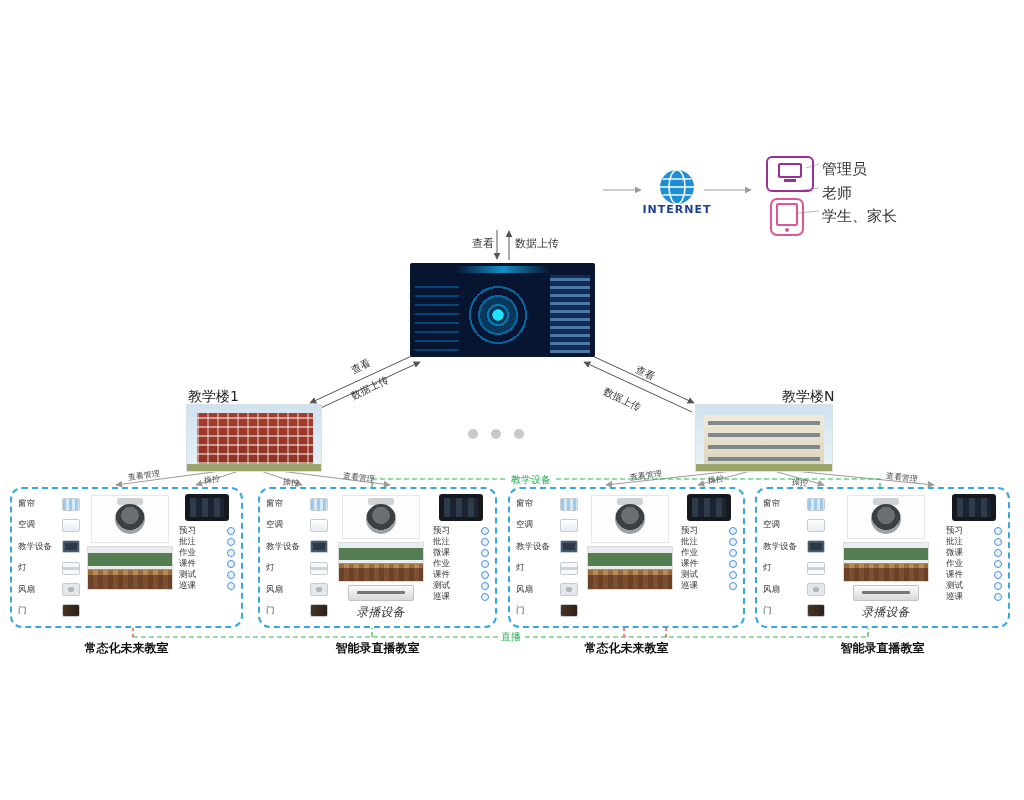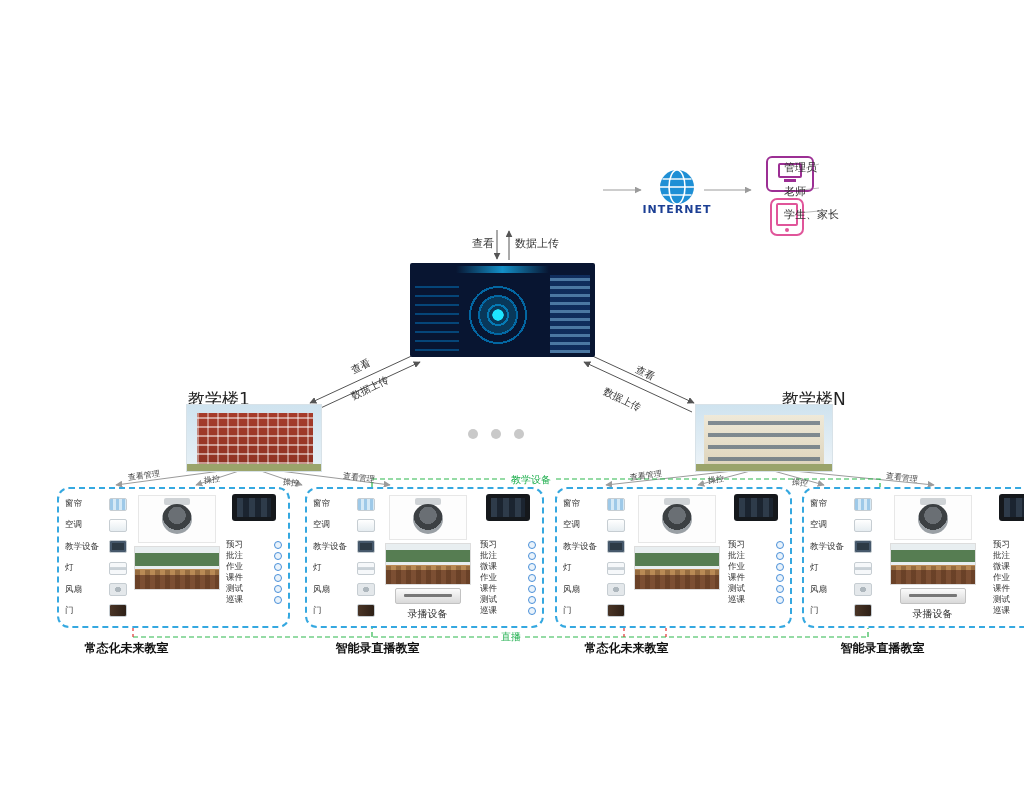--- a/index.html
+++ b/index.html
@@ -22,21 +22,21 @@
   
   .monitor-icon{left:766px;top:156px;width:44px;height:32px;border:2px solid #9c2f94;border-radius:6px;}
   .monitor-icon::before{content:"";position:absolute;left:10px;top:5px;width:20px;height:11px;
       border:2px solid #9c2f94;border-radius:2px;}
   .monitor-icon::after{content:"";position:absolute;left:16px;top:21px;width:12px;height:3px;background:#9c2f94;}
   .phone-icon{left:770px;top:198px;width:30px;height:34px;border:2px solid #e0559a;border-radius:7px;}
   .phone-icon::before{content:"";position:absolute;left:4px;top:3px;right:4px;height:19px;
       border:2px solid #e0559a;border-radius:2px;}
   .phone-icon::after{content:"";position:absolute;left:50%;bottom:2px;width:4px;height:4px;
       margin-left:-2px;border-radius:50%;background:#e0559a;}
-  .user-label{left:784px;font-size:11px;color:#333;white-space:nowrap;}
+  .user-label{left:822px;font-size:15px;color:#333;white-space:nowrap;}
   .u1{top:160px;} .u2{top:184px;} .u3{top:207px;}
 
   
   .vlabel{font-size:11px;color:#333;white-space:nowrap;}
   .lv-view{left:466px;top:236px;width:28px;text-align:right;}
   .lv-upload{left:515px;top:236px;}
 
   
   .platform-art{left:410px;top:263px;width:185px;height:94px;background:#081531;border-radius:2px;overflow:hidden;}
   .p-top{position:absolute;top:3px;left:25%;width:50%;height:7px;
@@ -63,21 +63,21 @@
   .b1{left:186px;top:404px;width:134px;height:66px;background:linear-gradient(#cfe3ef,#e8f1f6);}
   .b1 .block{position:absolute;left:10px;right:8px;top:8px;bottom:7px;
       background:repeating-linear-gradient(0deg,rgba(255,255,255,.5) 0 2px,transparent 2px 9px),
                  repeating-linear-gradient(90deg,rgba(255,255,255,.4) 0 2px,transparent 2px 10px),
                  linear-gradient(#a63c2b,#8f3223);}
   .b1::after,.bN::after{content:"";position:absolute;left:0;right:0;bottom:0;height:7px;background:#9aa46b;}
   .bN{left:695px;top:404px;width:136px;height:66px;background:linear-gradient(#cfe3ef,#eef4f8);}
   .bN .block{position:absolute;left:8px;right:8px;top:10px;bottom:7px;background:linear-gradient(#efe9d8,#ded5bd);}
   .bN .block::before{content:"";position:absolute;left:4px;right:4px;top:4px;bottom:3px;
       background:repeating-linear-gradient(0deg,rgba(70,90,110,.65) 0 4px,transparent 4px 12px);}
-  .building-label{font-size:17px;color:#222;white-space:nowrap;}
+  .building-label{font-size:14px;color:#222;white-space:nowrap;}
   .bl1{left:188px;top:388px;} .blN{left:782px;top:388px;}
 
   
   .dots{left:468px;top:429px;display:flex;gap:13px;}
   .dots i{width:10px;height:10px;border-radius:50%;background:#c9c9c9;}
 
   
   .flabel{font-size:8px;color:#444;white-space:nowrap;transform-origin:left center;}
   .f1{left:128px;top:472px;transform:rotate(-7deg);}
   .f2{left:204px;top:475px;transform:rotate(-7deg);}
@@ -91,21 +91,21 @@
   
   .green-label{font-size:10px;color:#1faf4e;background:#fff;padding:0 3px;white-space:nowrap;}
   .dual{left:508px;top:473px;}
   .live-mid{left:498px;top:630px;}
   .red-label{font-size:10px;font-weight:bold;color:#e03131;background:rgba(255,255,255,.85);
              padding:0 2px;white-space:nowrap;}
   .lr1{left:110px;top:597px;} .lr2{left:598px;top:597px;} .lr3{left:641px;top:597px;}
 
   
   .panel{border:2px dashed #35a8e0;border-radius:12px;box-sizing:border-box;
-         display:flex;gap:4px;padding:5px 6px;background:#fff;margin-left:47px;}
+         display:flex;gap:4px;padding:5px 6px;background:#fff;}
   .pp1{left:10px;top:487px;width:233px;height:141px;}
   .pp2{left:258px;top:487px;width:239px;height:141px;}
   .pp3{left:508px;top:487px;width:237px;height:141px;}
   .pp4{left:755px;top:487px;width:255px;height:141px;}
   .panel-caption{top:640px;text-align:center;font-size:12px;font-weight:bold;color:#111;}
   .c1{left:10px;width:233px;} .c2{left:258px;width:239px;}
   .c3{left:508px;width:237px;} .c4{left:755px;width:255px;}
 
   .col-devices{width:62px;display:flex;flex-direction:column;justify-content:space-between;padding:2px 0;}
   .dev-row{display:flex;align-items:center;height:16px;}
@@ -125,23 +125,23 @@
   .camera-art::after{content:"";position:absolute;top:8px;left:50%;transform:translateX(-50%);
       width:30px;height:30px;border-radius:50%;
       background:radial-gradient(circle at 50% 38%,#6a6f74 0 36%,#3c4043 37% 60%,#9aa0a5 61% 100%);}
   .photo-art{width:84px;height:42px;border:1px solid #ddd;
       background-image:repeating-linear-gradient(90deg,rgba(60,30,10,.28) 0 5px,rgba(0,0,0,0) 5px 10px),
         linear-gradient(180deg,#e8eef0 0 14%,#567d52 14% 46%,#e8eef0 46% 52%,#b98a55 52% 66%,#7c4f33 66% 100%);
       background-size:100% 45%,100% 100%;background-position:0 100%,0 0;background-repeat:no-repeat;}
   .recorder-art{width:64px;height:15px;background:linear-gradient(#fbfbfb,#d9d9d9);
       border:1px solid #c2c2c2;border-radius:2px;position:relative;}
   .recorder-art::before{content:"";position:absolute;left:8px;right:8px;top:5px;height:3px;background:#777;border-radius:1px;}
-  .recorder-label{font-size:10px;color:#333;text-align:center;}
-
-  .col-funcs{width:56px;display:flex;flex-direction:column;gap:16px;}
+  .recorder-label{font-size:12px;color:#333;text-align:center;font-style:italic;}
+
+  .col-funcs{width:56px;display:flex;flex-direction:column;gap:2px;}
   .tablet-art{width:44px;height:27px;margin:0 auto 2px;background:#15181c;border-radius:3px;position:relative;}
   .tablet-art::before{content:"";position:absolute;left:5px;right:5px;top:4px;bottom:4px;
       background:repeating-linear-gradient(90deg,#2e3b4a 0 6px,#1b2430 6px 12px);}
   .func-row{display:flex;align-items:center;justify-content:space-between;height:11px;}
   .func-label{font-size:8.5px;color:#333;white-space:nowrap;}
   .func-dot{width:8px;height:8px;border-radius:50%;border:1px solid #4a90d9;background:#eaf3fb;box-sizing:border-box;}
 </style>
 </head>
 <body>
 

